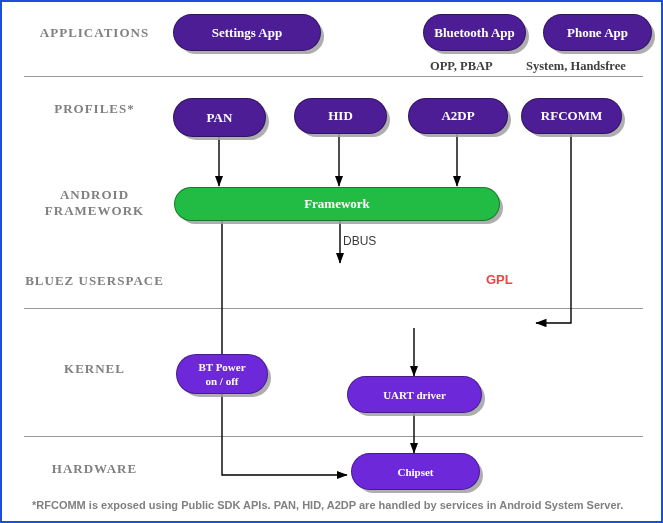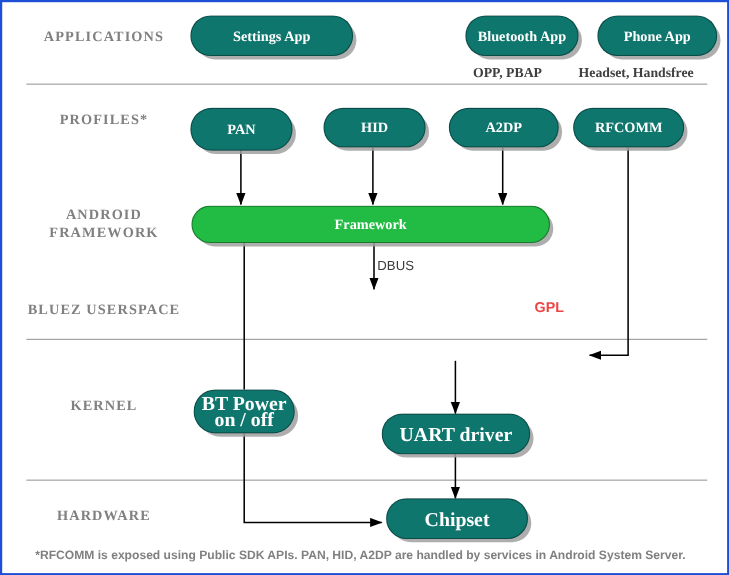--- a/index.html
+++ b/index.html
@@ -15,23 +15,23 @@
   }
   .divider{position:absolute;height:1px;background:#9a9a9a;}
   
   .node{
     position:absolute;border-radius:999px;display:flex;align-items:center;
     justify-content:center;color:#ffffff;font-weight:700;
     font-family:"Liberation Serif",serif;text-align:center;line-height:14px;
     box-shadow:4px 4px 0 -1px rgba(160,160,160,0.85);
     border:1px solid rgba(0,0,0,0.35);box-sizing:border-box;z-index:4;
   }
-  .node.blue{background:#0f766e;font-size:13px;}
+  .node.blue{background:#4c1d95;font-size:13px;}
   .node.green{background:#22bb44;font-size:13px;}
-  .node.red{background:#0f766e;font-size:18px;}
+  .node.red{background:#6d28d9;font-size:11px;}
   .sub-label{
     position:absolute;color:#404040;font-weight:700;font-size:12.5px;
     font-family:"Liberation Serif",serif;white-space:nowrap;
   }
   .gpl{
     position:absolute;color:#ef4444;font-size:13px;font-weight:700;
     font-family:"Liberation Sans",sans-serif;z-index:6;
   }
   .dbus{
     position:absolute;color:#3a3a3a;font-size:12px;
@@ -84,21 +84,21 @@
 FRAMEWORK</div>
   <div class="layer-label" style="left:10px;top:271px;width:165px;">BLUEZ USERSPACE</div>
   <div class="layer-label" style="left:20px;top:359px;width:145px;">KERNEL</div>
   <div class="layer-label" style="left:20px;top:459px;width:145px;">HARDWARE</div>
 
   <div class="node blue" style="left:171px;top:12px;width:148px;height:37px;">Settings App</div>
   <div class="node blue" style="left:421px;top:12px;width:103px;height:37px;">Bluetooth App</div>
   <div class="node blue" style="left:541px;top:12px;width:109px;height:37px;">Phone App</div>
 
   <div class="sub-label" style="left:428px;top:57px;">OPP, PBAP</div>
-  <div class="sub-label" style="left:524px;top:57px;">Headset, Handsfree</div>
+  <div class="sub-label" style="left:524px;top:57px;">System, Handsfree</div>
 
   <div class="node blue" style="left:171px;top:96px;width:93px;height:39px;">PAN</div>
   <div class="node blue" style="left:292px;top:96px;width:93px;height:36px;">HID</div>
   <div class="node blue" style="left:406px;top:96px;width:100px;height:36px;">A2DP</div>
   <div class="node blue" style="left:519px;top:96px;width:101px;height:36px;">RFCOMM</div>
 
   <div class="node green" style="left:172px;top:185px;width:326px;height:34px;">Framework</div>
   <div class="dbus" style="left:341px;top:232px;">DBUS</div>
 
   <div class="gpl" style="left:484px;top:270px;">GPL</div>

